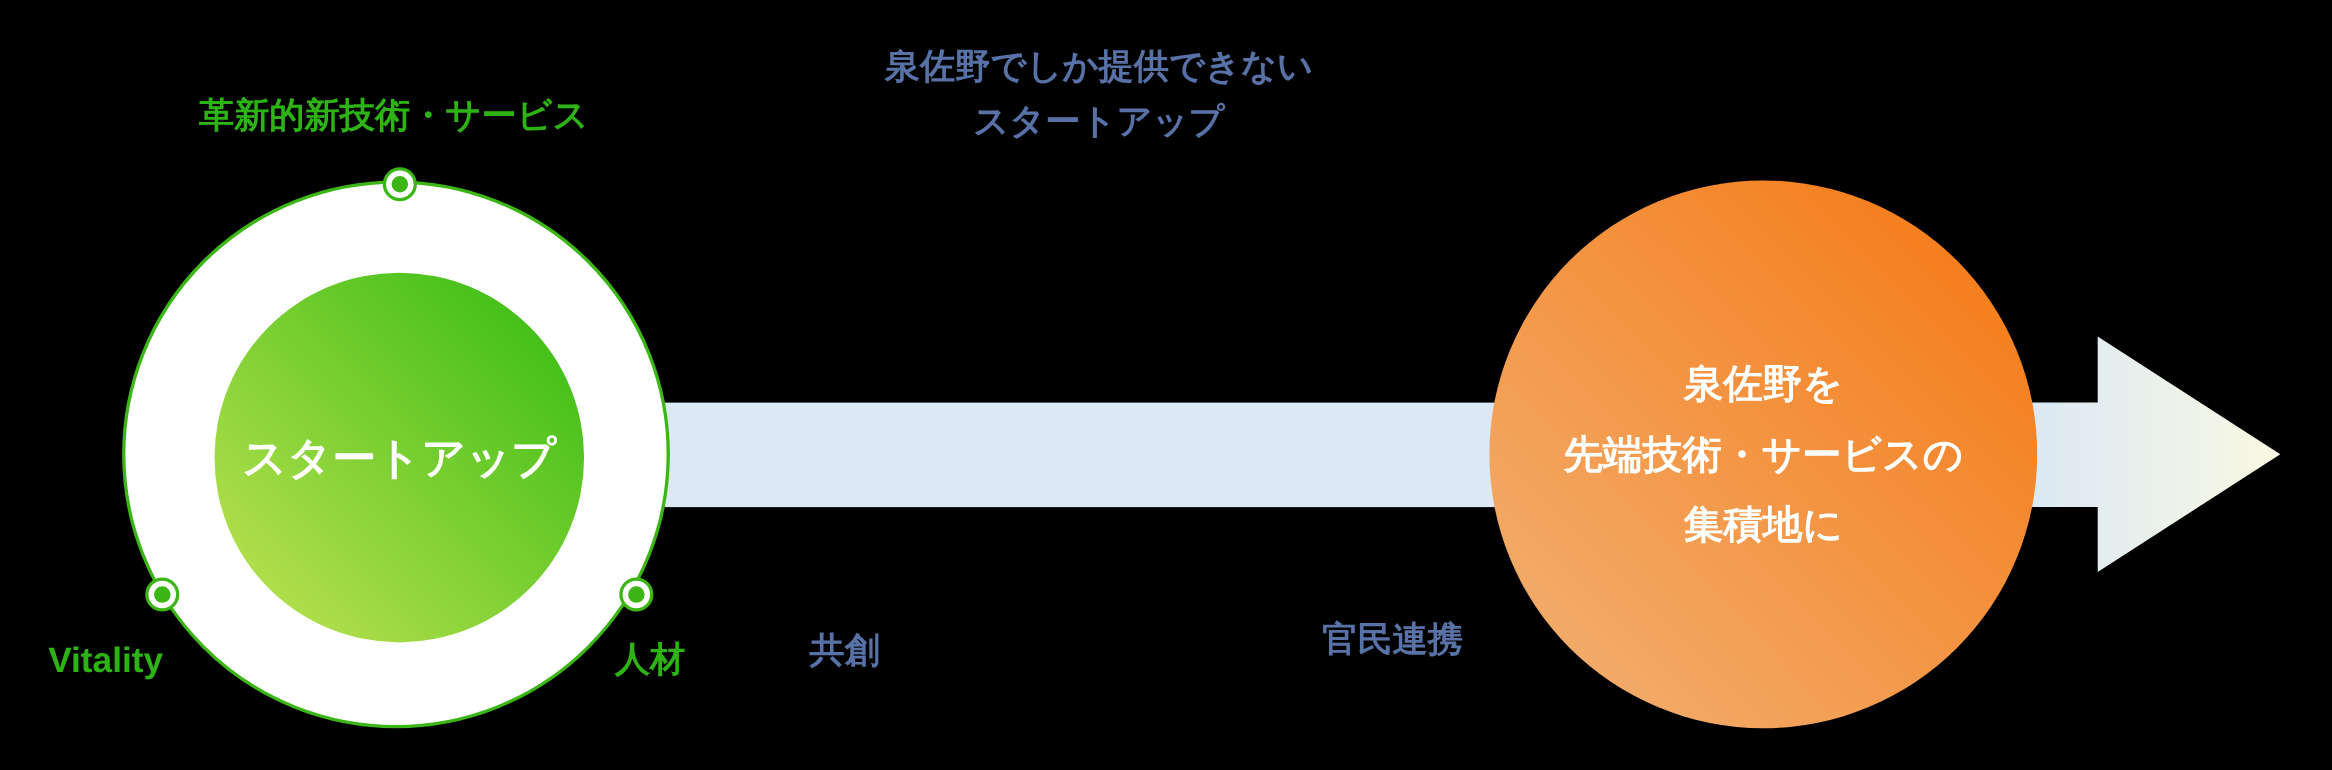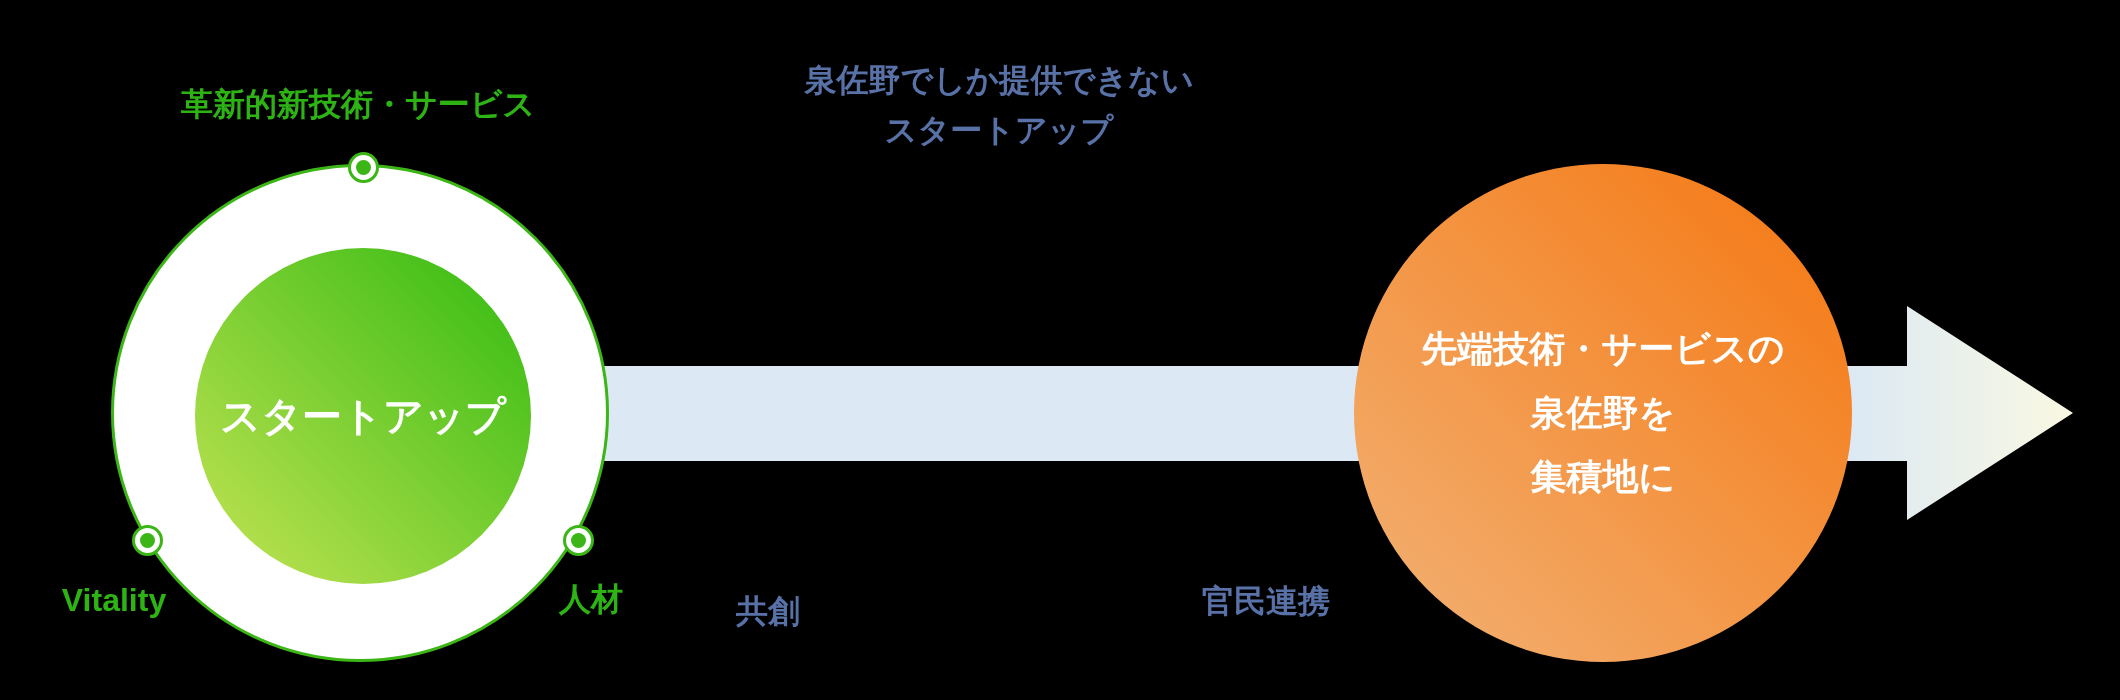--- a/index.html
+++ b/index.html
@@ -50,23 +50,23 @@
   .node.pos-top{left:233.5px;top:-15.5px;}
   .node.pos-bl{left:17.9px;top:358px;}
   .node.pos-br{left:449.1px;top:358px;}
 
   
   .sat-label{
     position:absolute;transform:translate(-50%,-50%);
     font-size:32px;white-space:nowrap;text-align:center;
   }
   .sat-label.green{color:var(--green-text);}
-  .sat-label.blue{color:var(--blue-text);margin-top:20px;}
+  .sat-label.blue{color:var(--blue-text);}
   .lbl-c1-top{left:358px;top:105px;}
-  .lbl-vitality{left:114px;top:600px;}
+  .lbl-vitality{left:96px;top:600px;}
   .lbl-jinzai{left:591px;top:600px;}
   .lbl-c2-top{left:999px;top:85px;line-height:50px;}
   .lbl-kyosou{left:768px;top:592px;}
   .lbl-kanmin{left:1266px;top:582px;}
 </style>
 </head>
 <body>
 
 <div class="canvas">
 
@@ -102,19 +102,19 @@
 
   <div class="sat-label blue lbl-c2-top">
     <div>泉佐野でしか提供できない</div>
     <div>スタートアップ</div>
   </div>
   <div class="sat-label blue lbl-kyosou">共創</div>
   <div class="sat-label blue lbl-kanmin">官民連携</div>
 
   <div class="goal-circle">
     <div class="goal-text">
+      <div>泉佐野を</div>
       <div>先端技術・サービスの</div>
-      <div>泉佐野を</div>
       <div>集積地に</div>
     </div>
   </div>
 
 </div>
 
 </body></html>

